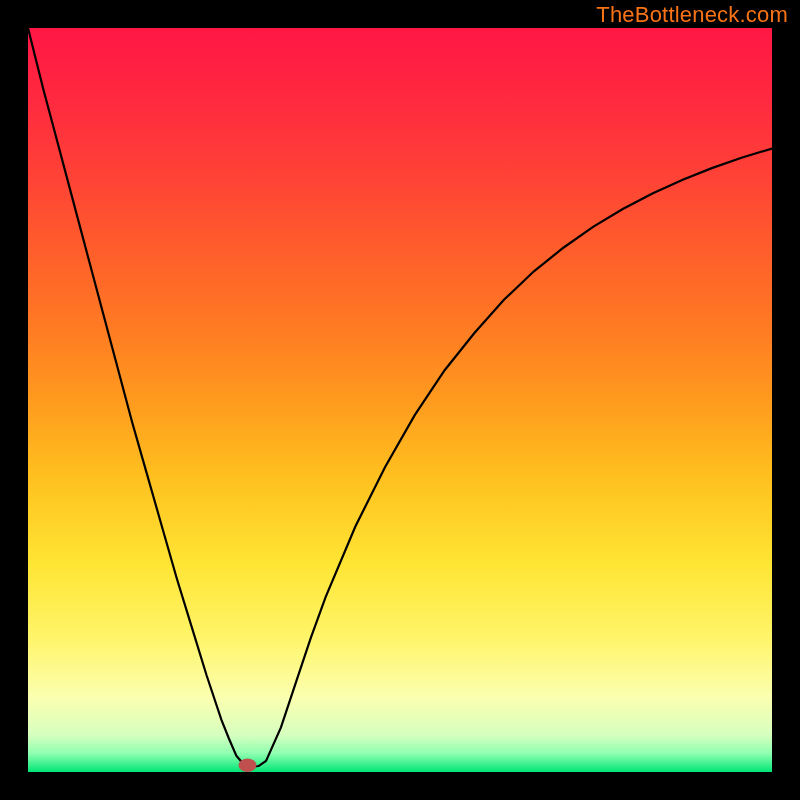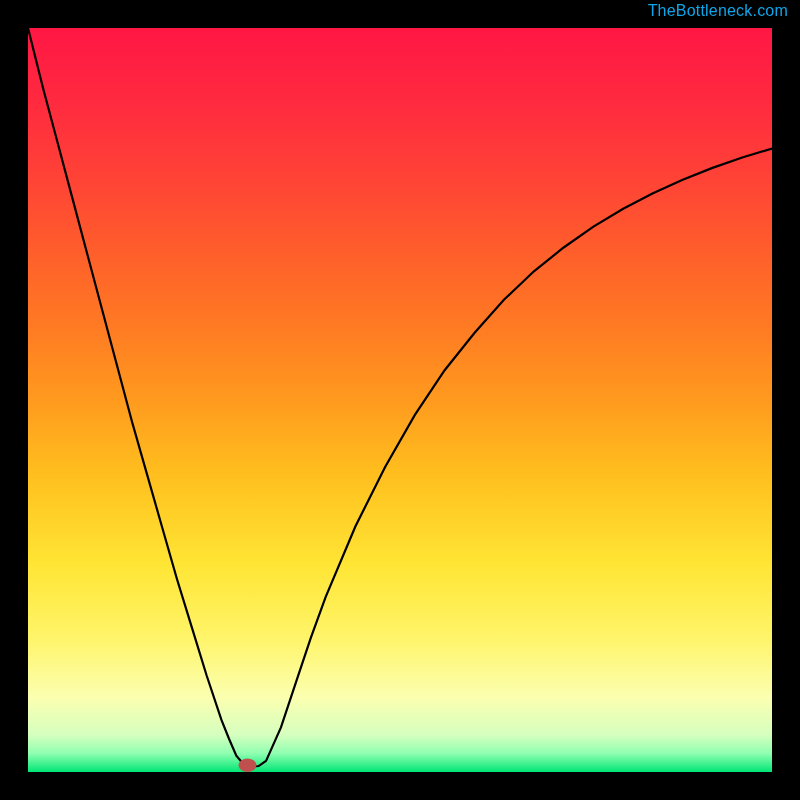--- a/index.html
+++ b/index.html
@@ -14,22 +14,22 @@
   .frame {
     position: relative;
     width: 800px;
     height: 800px;
     background: #000;
   }
   .watermark {
     position: absolute;
     top: 2px;
     right: 12px;
-    color: #0ea5e9;
-    font-size: 16px;
+    color: #f97316;
+    font-size: 22px;
     font-weight: 400;
     letter-spacing: 0.2px;
     z-index: 5;
   }
   .plot-area {
     position: absolute;
     left: 28px;
     top: 28px;
     width: 744px;
     height: 744px;

